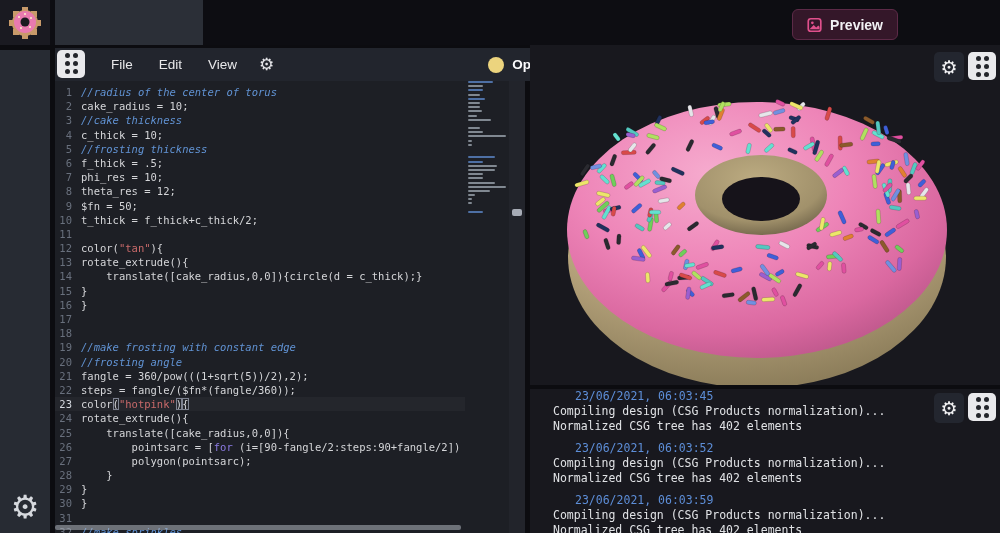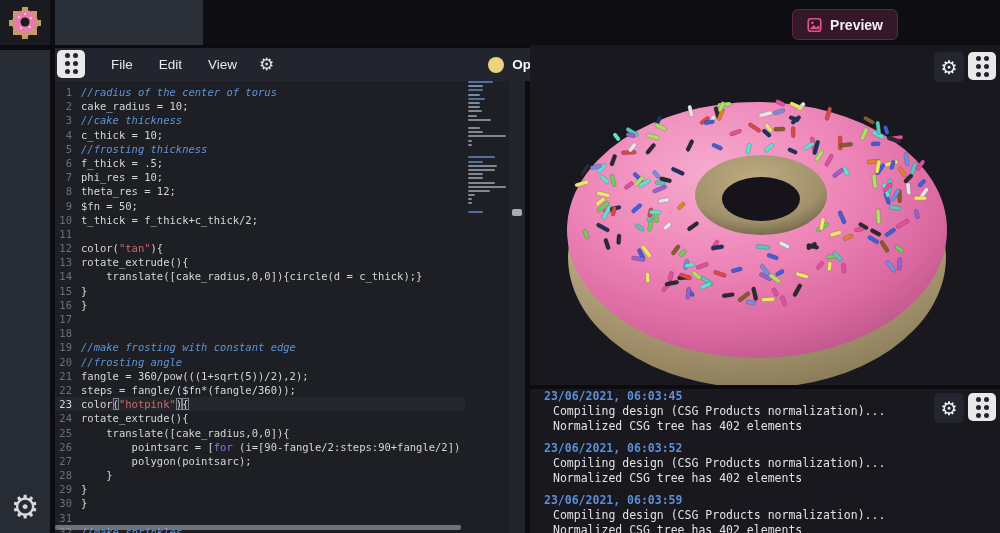--- a/index.html
+++ b/index.html
@@ -59,21 +59,21 @@
 
   
   .viewport { position:absolute; left:530px; top:45px; width:470px; height:340px; background:#18181e; overflow:hidden; }
   .panel-controls { position:absolute; display:flex; gap:4px; }
   .viewport .panel-controls { right:4px; top:7px; }
   .ctl-gear-tile { width:30px; height:30px; border-radius:5px; background:#23262f; display:flex;
                    align-items:center; justify-content:center; color:#f2f2f4; font-size:19px; cursor:pointer; }
   .console { position:absolute; left:530px; top:389px; width:470px; height:144px; background:#18181e; overflow:hidden; }
   .console .panel-controls { right:4px; top:4px; }
   .console-log { margin:-7px 0 0 14px; font-family:"DejaVu Sans Mono", monospace; font-size:11.5px; }
-  .log-time { color:#5d8ed8; font-weight:bold; line-height:15px; margin-top:7px; }
+  .log-time { color:#5d8ed8; font-weight:normal; line-height:15px; margin-top:7px;margin-left:31px; }
   .log-line { color:#e0e2e5; line-height:15px; padding-left:9px; white-space:pre; }
 </style>
 </head>
 <body>
 
 <div class="stage">
 
   <div class="topbar">
     <div class="logo-tile">
       <svg width="36" height="36" viewBox="0 0 36 36">

